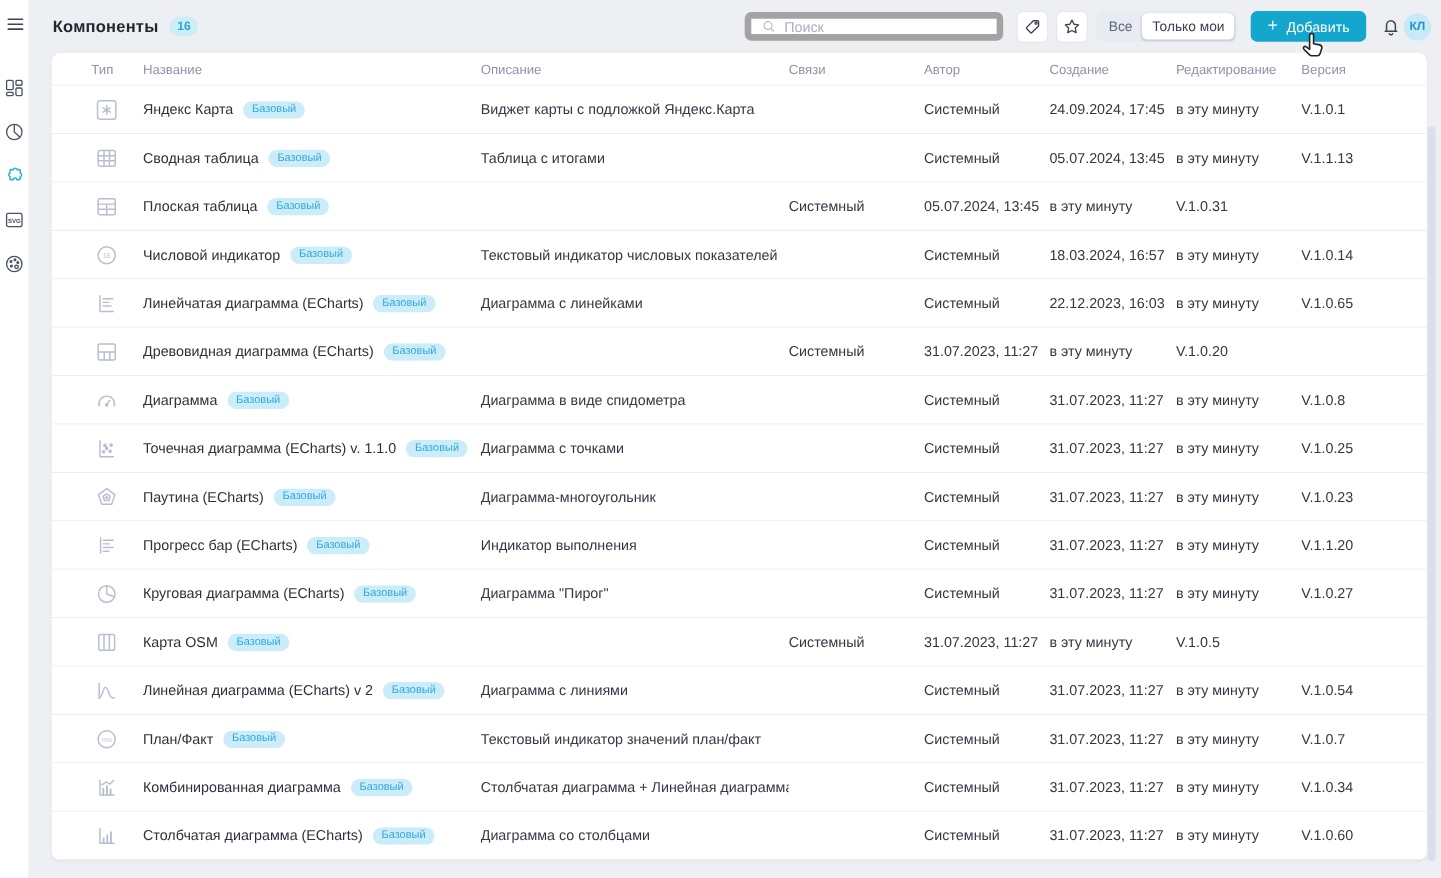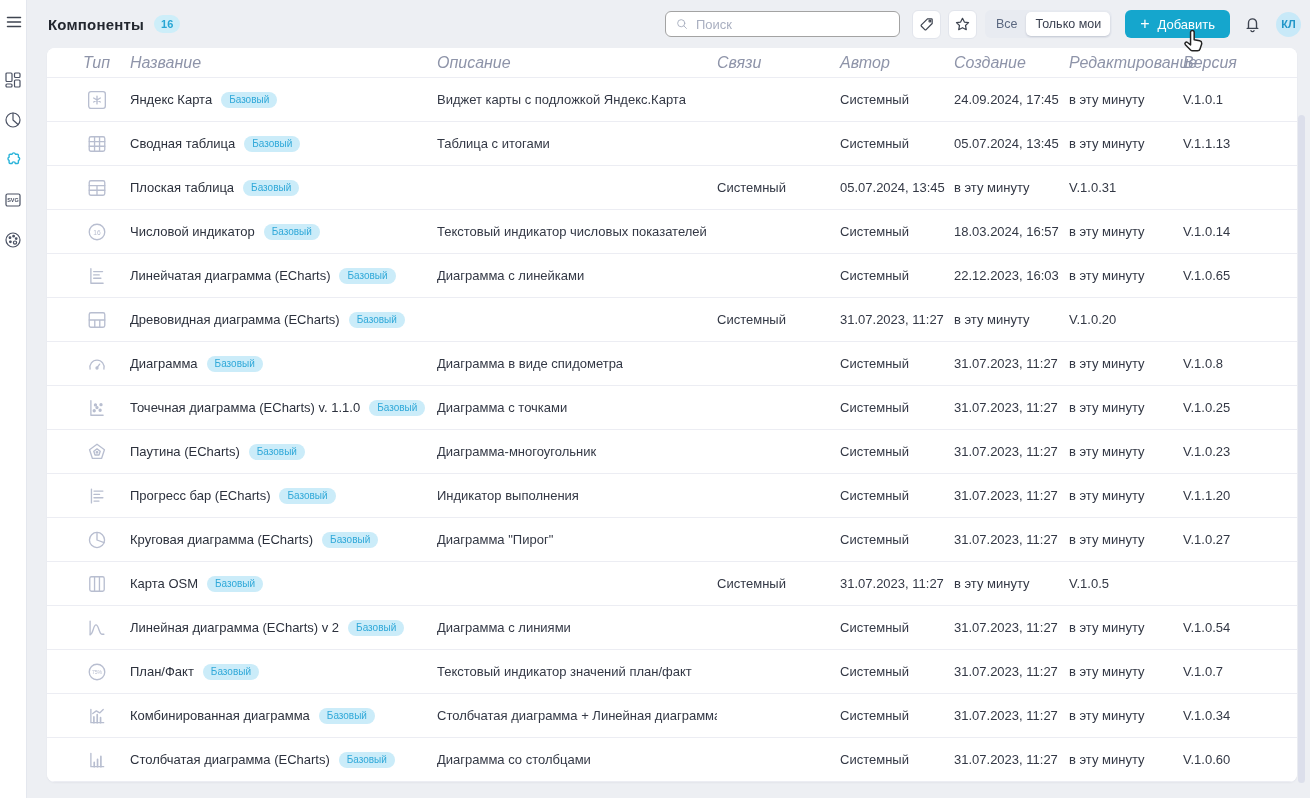--- a/index.html
+++ b/index.html
@@ -20,49 +20,49 @@
   .side-nav { position:absolute; left:4px; top:71px; display:flex; flex-direction:column; gap:22px; }
   .side-icon { width:18px; height:18px; cursor:pointer; }
   .side-icon svg, .hamburger svg, .ticon svg, .icon-btn svg, .bell svg, .search-ic svg { width:100%; height:100%; display:block; }
   
   .topbar { position:absolute; left:27px; top:0; right:0; height:48px; }
   .title-wrap { position:absolute; left:21px; top:0; height:48px; display:flex; align-items:center; }
   .page-title { font-size:15px; font-weight:bold; color:#23272f; letter-spacing:.2px; }
   .count-badge { margin-left:10px; background:#cdeef9; color:#27a6d4; font-size:11px; font-weight:bold;
     padding:3px 7px; border-radius:10px; }
   .top-right { position:absolute; right:9px; top:0; height:48px; display:flex; align-items:center; }
-  .search { width:235px; height:26px; background:#fff; border:1px solid #a3a3a3; border-radius:6px;
+  .search { width:235px; height:26px; background:#fff; border:6px solid #a3a3a3; border-radius:6px;
     display:flex; align-items:center; padding:0 9px;justify-content:flex-end; }
   .search-ic { width:14px; height:14px; flex:none; margin-right:7px; }
   .search input { border:none; outline:none; background:transparent; font-size:13px; color:#3c4150; width:100%;
     font-family:"Liberation Sans","DejaVu Sans",sans-serif; }
   .search input::placeholder { color:#a9afc0; }
   .icon-btn { width:29px; height:29px; background:#fff; border:1px solid #e2e5ec; border-radius:6px;
     display:flex; align-items:center; justify-content:center; cursor:pointer; }
   .icon-btn svg { width:17px; height:17px; }
   .segmented { height:28px; background:#e8ebf1; border-radius:6px; display:flex; align-items:center; padding:2px; }
   .seg { font-size:12.5px; color:#5b6880; padding:0 9px; line-height:24px; border-radius:5px; cursor:pointer; white-space:nowrap; }
   .seg.active { background:#fff; color:#3a4050; box-shadow:0 1px 2px rgba(40,50,80,.2); }
   .add-btn { height:28px; background:#15a6cd; color:#fff; border:none; border-radius:6px; font-size:13px;
     display:flex; align-items:center; padding:0 15px; cursor:pointer; font-family:inherit; }
   .add-btn .plus { font-size:16px; font-weight:400; margin-right:8px; line-height:1; }
   .bell { width:19px; height:20px; cursor:pointer; }
   .avatar { width:25px; height:25px; border-radius:50%; background:#c8e9f8; color:#2196c8;
     font-size:11px; font-weight:bold; display:flex; align-items:center; justify-content:center; cursor:pointer; }
-  .m12{margin-left:12px}.m7{margin-left:7px}.m8{margin-left:8px}.m13{margin-left:13px}.m14{margin-left:14px}
+  .m12{margin-left:12px}.m7{margin-left:7px}.m8{margin-left:8px}.m13{margin-left:13px}.m14{margin-left:2px}
   
   .card { position:absolute; left:47px; top:48px; width:1250px; height:734px; background:#fff;
     border-radius:8px; overflow:hidden; box-shadow:0 1px 2px rgba(30,40,70,.05); }
   .thead, .row {
     display:grid;
     grid-template-columns:47px 307px 280px 123px 114px 115px 114px 1fr;
     padding-left:36px; align-items:center; background:#fff;
   }
   .thead { height:30px; border-bottom:1px solid #ecedf3; }
-  .th { font-size:16px; color:#8e94a9; white-space:nowrap;font-style:italic; }
+  .th { font-size:12px; color:#8e94a9; white-space:nowrap; }
   .row { height:44px; border-bottom:1px solid #ecedf3; cursor:pointer; }
   .cell { font-size:13px; color:#333845; white-space:nowrap; overflow:hidden; }
   .name-cell { display:flex; align-items:center; }
   .nm { color:#2c313d; }
   .badge { background:#cbecf9; color:#31a9d9; font-size:10px; padding:3px 8px; border-radius:9px;
     margin-left:9px; flex:none; line-height:1; }
   .ticon { width:20px; height:20px; margin-left:4px; display:block; }
   
   .scroll-thumb { position:absolute; right:5px; top:115px; width:7px; height:668px;
     background:#dcdfeb; border-radius:4px; }

